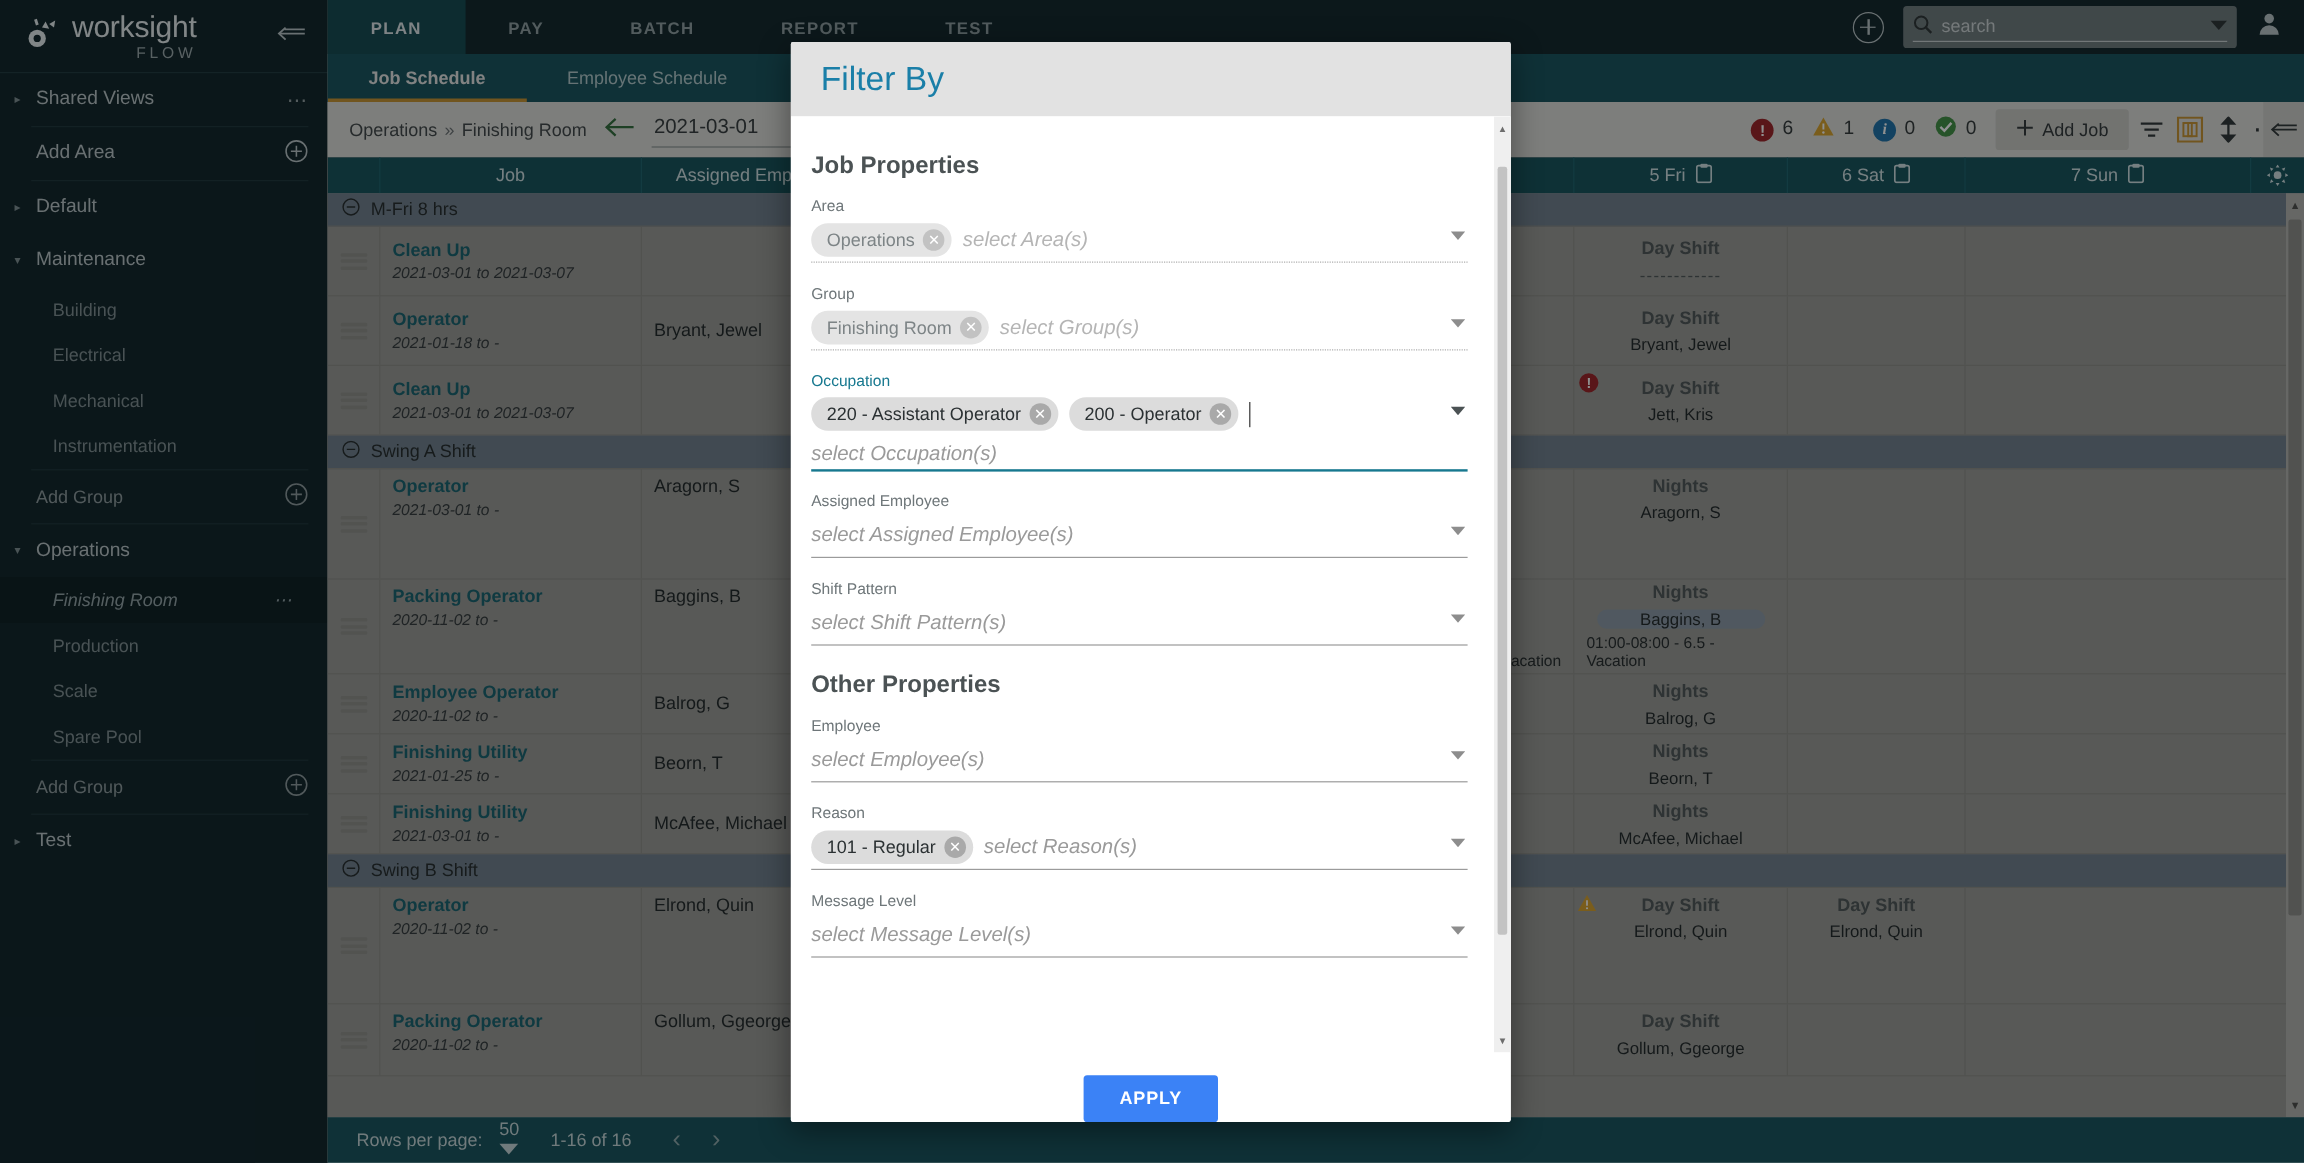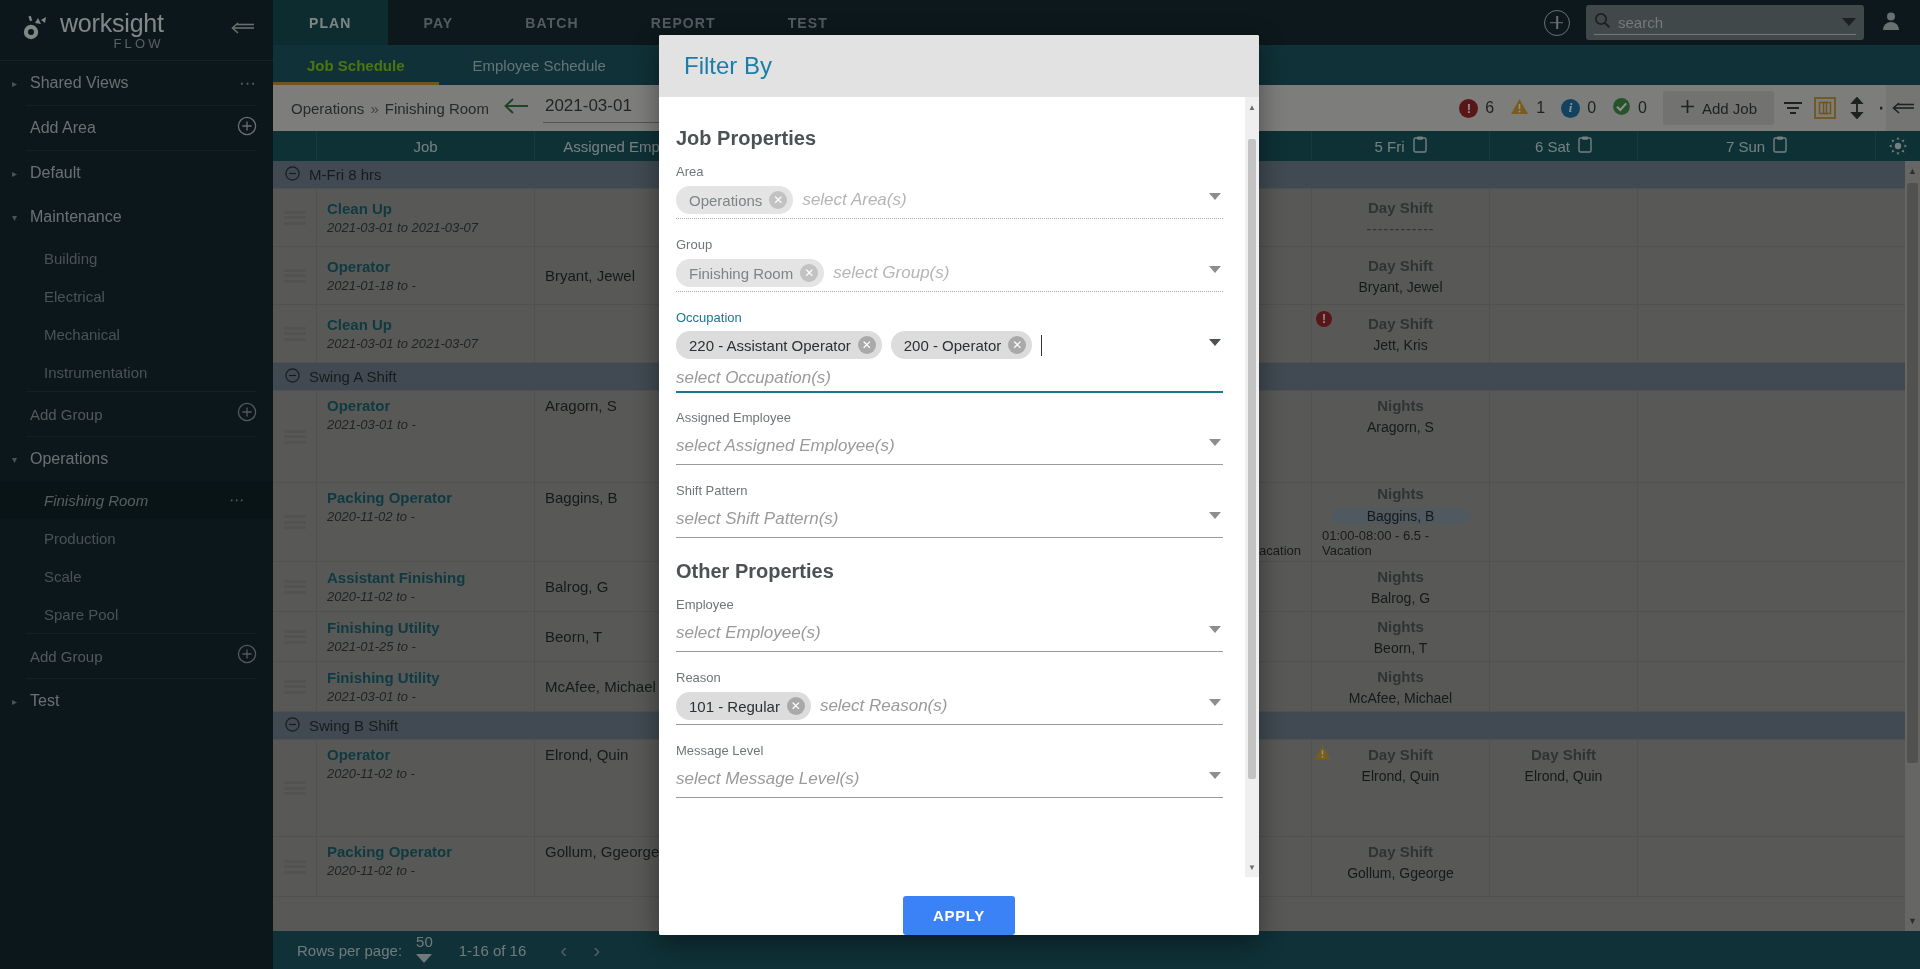--- a/index.html
+++ b/index.html
@@ -52,21 +52,21 @@
   .circ-plus:after{top:50%;left:5px;height:1.6px;width:13px;transform:translateY(-50%);}
   .searchbox {
     width:278px;height:35px;background:#6e7a7d; border-radius:3px; display:flex; align-items:center;
     padding:0 8px; gap:7px; position:relative;
   }
   .searchbox .line { position:absolute;left:8px;right:8px;bottom:5px;height:1px;background:#c9d1d3;}
   .searchbox .ph { font-size:15px;color:#cdd4d6;flex:1 1 auto;}
 
   .subnav { height:40px; background:#13515b; display:flex; align-items:stretch;}
   .subnav-tab { padding:0 34px; display:flex;align-items:center; font-size:15px; color:#b3cace; cursor:pointer;}
-  .subnav-tab.active { color:#84cc16; font-weight:bold; box-shadow: inset 0 -3px 0 #c8922f;}
+  .subnav-tab.active { color:#e5e5e5; font-weight:bold; box-shadow: inset 0 -3px 0 #c8922f;}
 
   .crumbbar { height:46px; background:#dededa; display:flex; align-items:center; padding:0 18px; gap:14px; position:relative;}
   .crumb { font-size:15px; color:#3e4446; }
   .crumb .sep { margin:0 6px; color:#6a7073;}
   .arrow-g { color:#2f6b3a; font-size:22px; line-height:1; cursor:pointer;}
   .datefield { position:relative; padding:0 2px 4px; min-width:188px; }
   .datefield .dv { font-size:17px; color:#33393b; }
   .datefield .ul { position:absolute;left:0;right:0;bottom:-3px;height:1px;background:#8d9395;}
   .cal-ico { width:20px;height:20px; position:relative; cursor:pointer;}
   .badges { margin-left:auto; display:flex; align-items:center; gap:6px; }
@@ -115,21 +115,21 @@
   .vscroll .sb-up{top:0;} .vscroll .sb-dn{bottom:0;}
 
   
   .overlay{position:absolute;inset:0;background:rgba(10,12,13,.46);}
   .modal{
     position:absolute; left:659px; top:35px; width:600px; height:900px;
     background:#fff; box-shadow:0 7px 26px rgba(0,0,0,.42); display:flex;flex-direction:column;
     border-radius:2px; overflow:hidden;
   }
   .modal-head{height:62px;background:#e2e2e2;display:flex;align-items:center;padding:0 25px;}
-  .modal-title{font-size:24px;color:#1a7fa8;}
+  .modal-title{font-size:28px;color:#1a7fa8;}
   .modal-body{flex:1 1 auto;position:relative;overflow:hidden;background:#fff;}
   .mb-inner{position:absolute;inset:0;padding:22px 36px 10px 17px;}
   .sect{font-size:20px;color:#4b5254;font-weight:bold;margin:8px 0 14px 0;}
   .sect.second{margin-top:26px;}
   .field{position:relative;margin-bottom:22px;padding-left:0;}
   .flabel{font-size:13px;color:#6e7679;margin-bottom:6px;}
   .flabel.focused{color:#17788f;}
   .fctl{min-height:30px;display:flex;align-items:center;gap:9px;position:relative;padding-right:26px;flex-wrap:wrap;}
   .fline{position:absolute;left:0;right:0;bottom:-4px;height:1px;background:#9b9b9b;}
   .fline.dotted{height:0;border-bottom:1px dotted #aeaeae;background:none;}
@@ -627,21 +627,21 @@
 
         <div class="grow" style="height:50px">
           <div class="cell c-handle">
               <span class="hdl">
                 <i></i>
                 <i></i>
                 <i></i>
               </span>
             </div>
           <div class="cell" style="width:218px">
-            <span class="jobname">Assistant Finishing</span>
+            <span class="jobname">Employee Operator</span>
             <span class="jobdates">2020-11-02 to -</span>
           </div>
           <div class="cell" style="width:190px">
               <span class="empname">Balrog, G</span>
             </div>
           <div class="cell" style="width:192px"></div>
           <div class="cell" style="width:395px"></div>
           <div class="cell" style="width:178px">
             <span class="shifttitle">Nights</span>
             <span class="shiftsub">Balrog, G</span>

